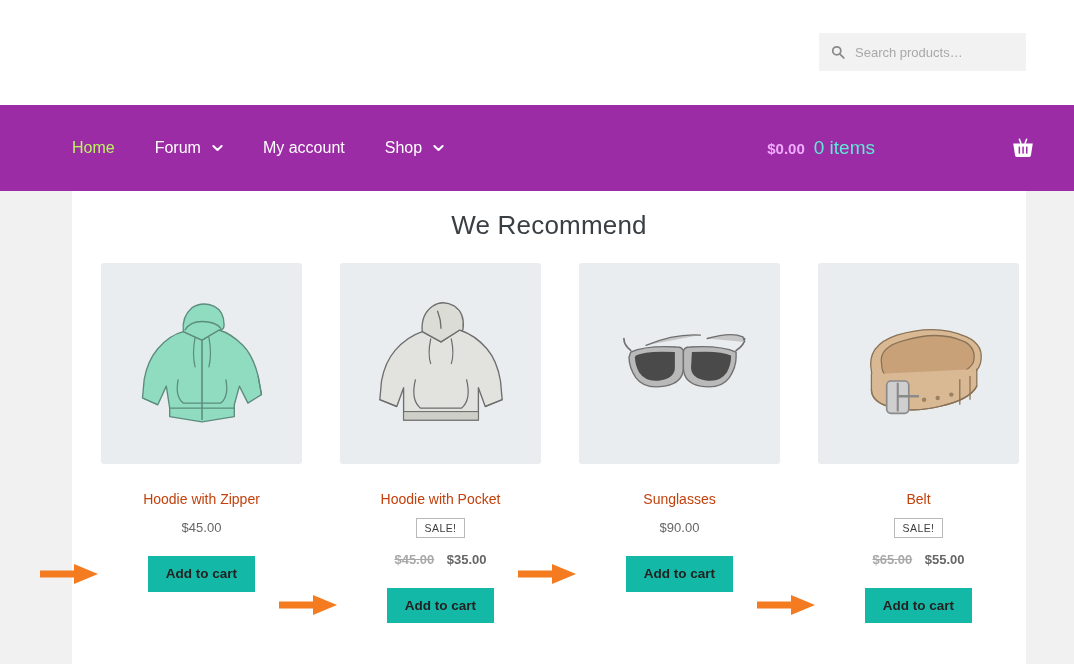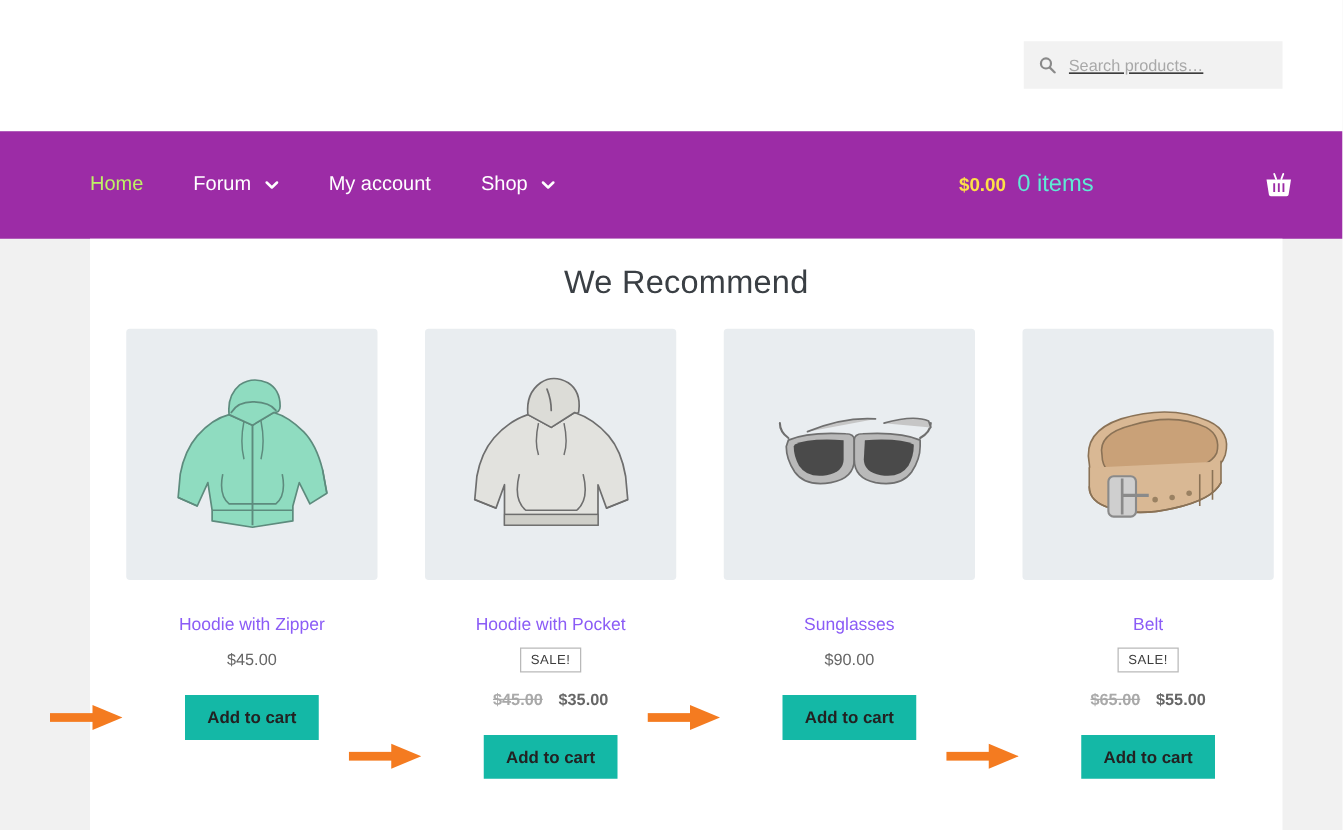--- a/index.html
+++ b/index.html
@@ -48,21 +48,20 @@
     position: absolute;
     right: 48px;
     top: 33px;
     width: 207px;
     height: 38px;
     background: #f2f2f2;
     display: flex;
     align-items: center;
     padding: 0 12px;
     box-sizing: border-box;
-    text-decoration: underline;
   }
   .search-icon {
     width: 14px;
     height: 14px;
     flex: 0 0 auto;
     margin-right: 10px;
     color: #8a8a8a;
     display: block;
   }
   .search-input {
@@ -111,21 +110,21 @@
   }
   .cart-area {
     position: absolute;
     right: 40px;
     display: flex;
     align-items: center;
     top: 50%;
     transform: translateY(-50%);
   }
   .cart-amount {
-    color: #fde047;
+    color: #f0abfc;
     font-size: 15px;
     font-weight: bold;
   }
   .cart-count {
     color: #5eead4;
     font-size: 19px;
     margin-left: 9px;
   }
   .cart-icon {
     margin-left: 137px;
@@ -173,21 +172,21 @@
     border-radius: 3px;
     display: flex;
     align-items: center;
     justify-content: center;
     overflow: hidden;
     cursor: pointer;
   }
   .product-thumb svg { display: block; }
   .product-name {
     font-size: 14px;
-    color: #8b5cf6;
+    color: #c2410c;
     margin-top: 26px;
     line-height: 1.3;
     cursor: pointer;
   }
   .sale-badge {
     display: inline-block;
     border: 1px solid #b9b9b9;
     color: #3d3d3d;
     font-size: 10.5px;
     letter-spacing: 0.4px;

